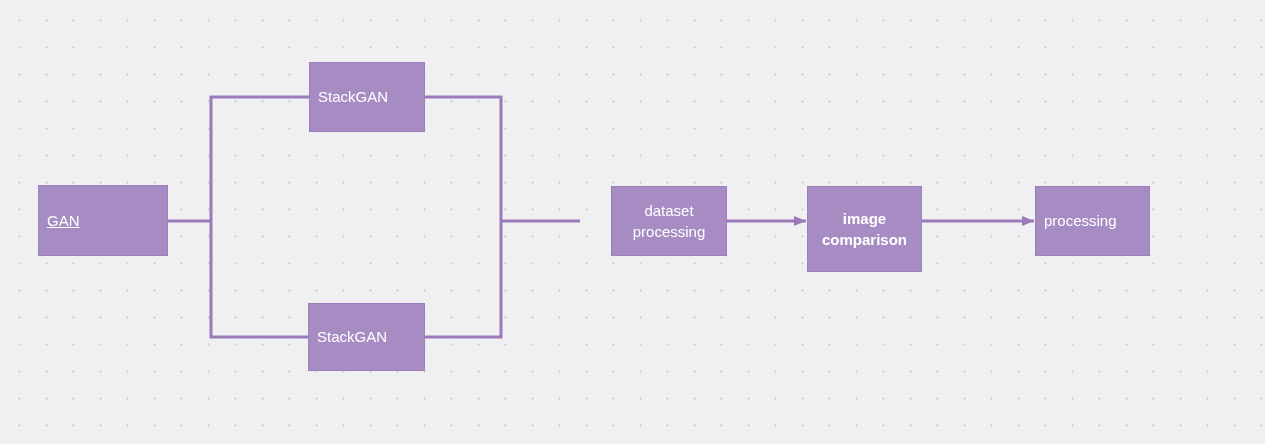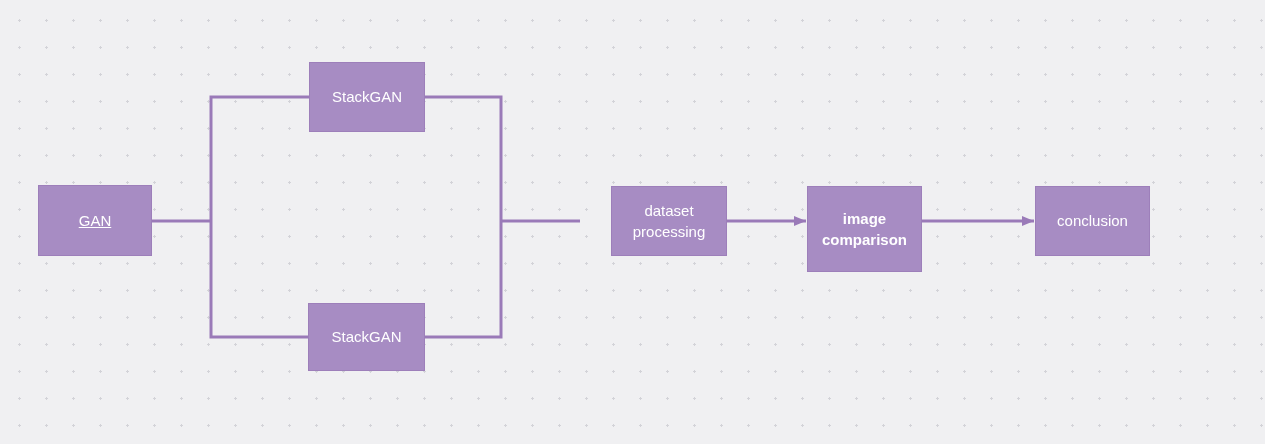--- a/index.html
+++ b/index.html
@@ -31,32 +31,32 @@
     stroke-linejoin: miter;
   }
   .arrow-head {
     fill: var(--edge-color, #9a7ab8);
   }
   .node {
     position: absolute;
     box-sizing: border-box;
     display: flex;
     align-items: center;
-    justify-content: center;
+    justify-content: flex-start;
     text-align: center;
     background: var(--node-fill, #a78cc3);
     border: 1px solid var(--node-border, #9d7fba);
     color: var(--node-text, #ffffff);
     font-size: 15px;
     line-height: 1.42;
     padding: 0 8px;
     cursor: default;
     user-select: none;
   }
-  .node-gan        { left: 38px;   top: 185px; width: 114px; height: 71px; text-decoration: underline; }
+  .node-gan        { left: 38px;   top: 185px; width: 130px; height: 71px; text-decoration: underline; }
   .node-stackgan   { left: 309px;  top: 62px;  width: 116px; height: 70px; }
   .node-attngan    { left: 308px;  top: 303px; width: 117px; height: 68px; }
   .node-dataset    { left: 580px;  top: 186px; width: 116px; height: 70px; margin-left: 31px; }
   .node-comparison { left: 807px;  top: 186px; width: 115px; height: 86px; font-weight: bold; }
   .node-conclusion { left: 1035px; top: 186px; width: 115px; height: 70px; }
 </style>
 </head>
 <body>
 
 <div class="canvas">
@@ -95,16 +95,16 @@
 
   <div class="node node-dataset">
     <span>dataset processing</span>
   </div>
 
   <div class="node node-comparison">
     <span>image comparison</span>
   </div>
 
   <div class="node node-conclusion">
-    <span>conclusion</span>
+    <span>processing</span>
   </div>
 
 </div>
 
 </body></html>

